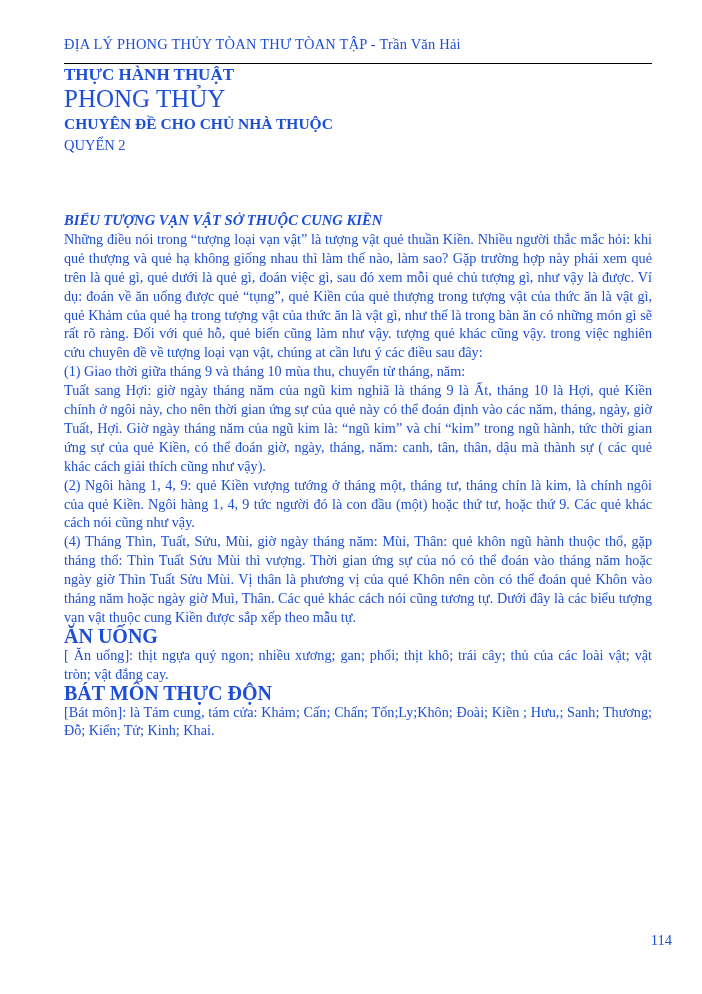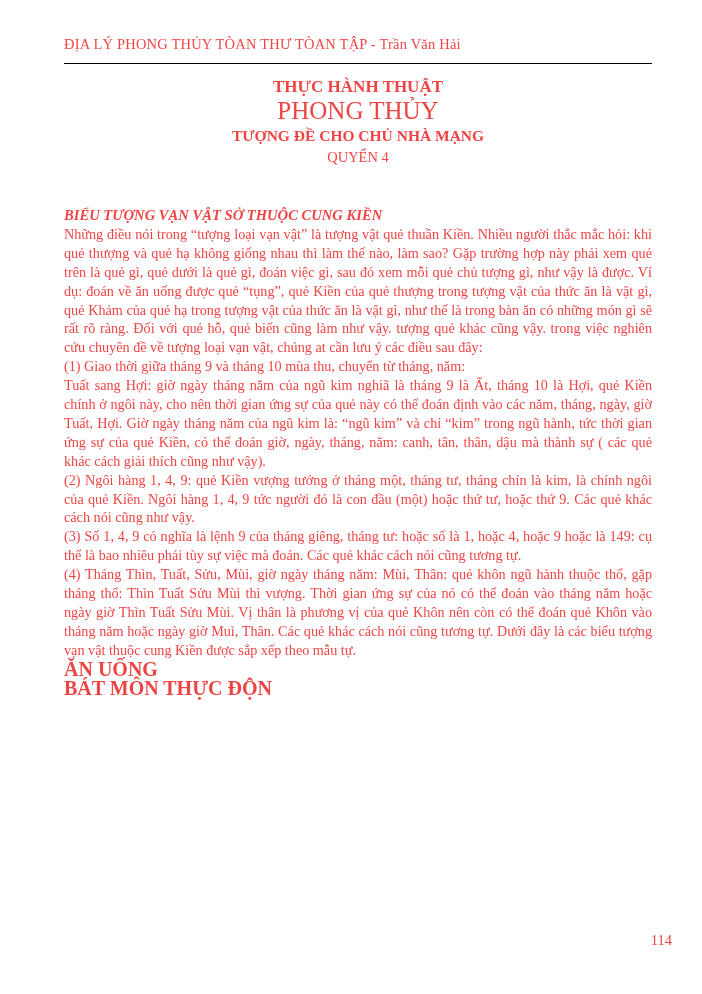--- a/index.html
+++ b/index.html
@@ -3,48 +3,48 @@
 <meta charset="utf-8">
 <style>
   html, body { margin: 0; padding: 0; background: #e8e8e8; }
   .page {
     position: relative;
     width: 702px;
     height: 994px;
     margin: 0 auto;
     background: #ffffff;
     font-family: "Liberation Serif", "DejaVu Serif", serif;
-    color: #ef4444;
+    color: #1d4ed8;
     overflow: hidden;
     box-sizing: border-box;
   }
   .content {
     position: absolute;
     left: 64px;
     right: 50px;
     top: 36px;
   }
   .header-line {
     font-size: 14.5px;
     letter-spacing: 0.2px;
     white-space: nowrap;
   }
   .rule {
     border: none;
     border-top: 1.6px solid #000;
     margin: 10px 0 0 0;
   }
-  .title-block { text-align: center; margin-top: 12px; }
+  .title-block { text-align: left; }
   .title-1 { font-size: 17px; font-weight: bold; line-height: 1.25; }
   .title-2 { font-size: 25px; font-weight: normal; line-height: 1.15; }
   .title-3 { font-size: 15.5px; font-weight: bold; line-height: 1.3; }
   .title-4 { font-size: 23px; font-weight: bold; line-height: 1.1; }
   .title-5 { font-size: 14.5px; line-height: 1.3; margin-top: 2px; }
   .body-text {
-    margin-top: 39px;
+    margin-top: 56px;
     font-size: 14.2px;
     line-height: 18.9px;
     text-align: justify;
   }
   .body-text p { margin: 0; }
   .sec-heading-italic {
     font-weight: bold;
     font-style: italic;
     font-size: 14.6px;
     text-align: left;
@@ -69,35 +69,36 @@
 
 <div class="page">
   <div class="content">
 
     <div class="header-line">ĐỊA LÝ PHONG THỦY TÒAN THƯ  TÒAN TẬP -  Trần Văn Hải</div>
     <hr class="rule">
 
     <div class="title-block">
       <div class="title-1">THỰC HÀNH THUẬT</div>
       <div class="title-2">PHONG THỦY</div>
-      <div class="title-3">TƯỢNG ĐỀ CHO CHỦ NHÀ MẠNG</div>
-      <div class="title-5">QUYỂN 4</div>
+      <div class="title-3">CHUYÊN ĐỀ CHO CHỦ NHÀ THUỘC</div>
+      <div class="title-5">QUYỂN 2</div>
     </div>
 
     <div class="body-text">
       <p class="sec-heading-italic">BIỂU TƯỢNG VẠN VẬT SỞ THUỘC CUNG KIỀN</p>
       <p>Những điều nói trong “tượng loại vạn vật” là tượng vật quẻ thuần Kiền. Nhiều người thắc mắc hỏi: khi quẻ thượng và quẻ hạ không giống nhau thì làm thế nào, làm sao? Gặp trường hợp này phải xem quẻ trên là quẻ gì, quẻ dưới là quẻ gì, đoán việc gì, sau đó xem mỗi quẻ chủ tượng gì, như vậy là được. Ví dụ: đoán về ăn uống được quẻ “tụng”, quẻ Kiền của quẻ thượng trong tượng vật của thức ăn là vật gì, quẻ Khảm của quẻ hạ trong tượng vật của thức ăn là vật gì, như thế là trong bàn ăn có những món gì sẽ rất rõ ràng. Đối với quẻ hỗ, quẻ biến cũng làm như vậy. tượng quẻ khác cũng vậy. trong việc nghiên cứu chuyên đề về tượng loại vạn vật, chúng at cần lưu ý các điều sau đây:</p>
       <p>(1) Giao thời giữa tháng 9 và tháng 10 mùa thu, chuyển từ tháng, năm:</p>
       <p>Tuất sang Hợi: giờ ngày tháng năm của ngũ kim nghiã là tháng 9 là Ất, tháng 10 là Hợi, quẻ Kiền chính ở ngôi này, cho nên thời gian ứng sự của quẻ này có thể đoán định vào các năm, tháng, ngày, giờ Tuất, Hợi. Giờ ngày tháng năm của ngũ kim là: “ngũ kim” và chỉ “kim” trong ngũ hành, tức thời gian ứng sự của quẻ Kiền, có thể đoán giờ, ngày, tháng, năm: canh, tân, thân, dậu mà thành sự ( các quẻ khác cách giải thích cũng như vậy).</p>
       <p>(2) Ngôi hàng 1, 4, 9: quẻ Kiền vượng tướng ở tháng một, tháng tư, tháng chín là kim, là chính ngôi của quẻ Kiền. Ngôi hàng 1, 4, 9 tức người đó  là con đầu (một) hoặc thứ tư, hoặc thứ 9. Các quẻ khác cách nói cũng như vậy.</p>
-      <p>(3) Số 1, 4, 9 có nghĩa là lệnh 9 của tháng giêng, tháng tư: hoặc số là 1, hoặc 4, hoặc 9 hoặc là 149: cụ thể là bao nhiêu phải tùy sự việc mà đoán. Các quẻ khác cách nói cũng tương tự.</p>
       <p>(4) Tháng Thìn, Tuất, Sửu, Mùi, giờ ngày tháng năm: Mùi, Thân: quẻ khôn ngũ hành thuộc thổ, gặp tháng thổ: Thìn Tuất Sửu Mùi thì vượng. Thời gian ứng sự của nó có thể đoán vào tháng năm hoặc ngày giờ Thìn Tuất Sửu Mùi. Vị thân là phương vị của quẻ Khôn nên còn có thể đoán quẻ Khôn vào tháng năm hoặc ngày giờ Muì, Thân. Các quẻ khác cách nói cũng tương tự. Dưới đây là các biểu tượng vạn vật thuộc cung Kiền được sắp xếp theo mẫu tự.</p>
 
       <p class="sub-heading">ĂN UỐNG</p>
+      <p>[ Ăn uống]: thịt ngựa quý ngon; nhiều xương; gan; phổi; thịt khô; trái cây; thủ của các loài vật; vật tròn; vật đắng cay.</p>
 
       <p class="sub-heading">BÁT MÔN THỰC ĐỘN</p>
+      <p>[Bát môn]: là Tám cung, tám cửa: Khảm; Cấn; Chấn; Tốn;Ly;Khôn; Đoài; Kiền ; Hưu,; Sanh; Thương; Đỗ; Kiển; Tử; Kinh; Khai.</p>
     </div>
   </div>
 
   <div class="footer">
     <span>114</span>
   </div>
 </div>
 
 </body></html>

